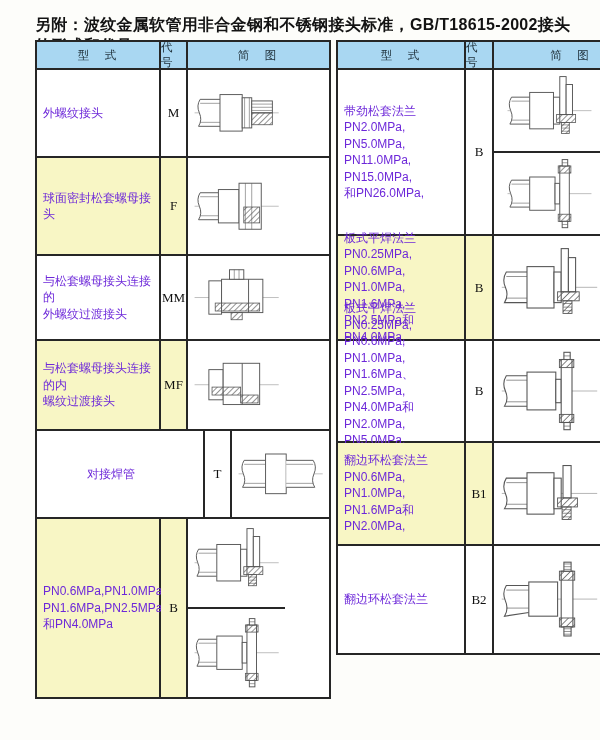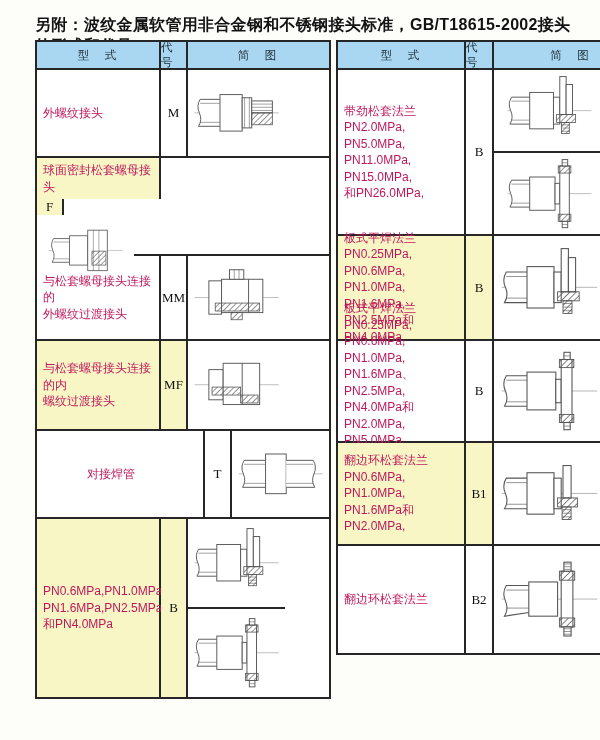--- a/index.html
+++ b/index.html
@@ -33,21 +33,21 @@
   .w-type-r{width:128px;} .w-code-r{width:28px;} .w-sketch-r{width:110px;}
   .trow{
     display:flex;border-bottom:2px solid #262626;box-sizing:border-box;
     align-items:stretch;background:#fff;
   }
   .trow:last-child{border-bottom:none;}
   .c{border-right:2px solid #262626;box-sizing:border-box;}
   .c:last-child{border-right:none;}
   .c-type{
     display:flex;flex-direction:column;justify-content:center;
-    padding:4px 6px;font-size:12px;line-height:16.5px;color:#be185d;
+    padding:4px 6px;font-size:12px;line-height:16.5px;color:#6d28d9;
   }
   .c-code{
     display:flex;align-items:center;justify-content:center;
     font-family:"Liberation Serif",serif;font-size:13px;color:#101010;
   }
   .c-sketch{display:flex;flex-direction:column;background:#fff;}
   .hl{background:#f8f6c5;}
   .subcell{
     flex:1;display:flex;align-items:center;justify-content:center;overflow:hidden;
   }
@@ -94,21 +94,21 @@
                 <line x1="71" y1="26" x2="71" y2="64" stroke="#565656" stroke-width="0.7"></line>
                 <rect x="74" y="30" width="26" height="15" fill="#fff" stroke="#565656" stroke-width="1.2"></rect>
                 <line x1="74" y1="34" x2="100" y2="34" stroke="#565656" stroke-width="0.7"></line>
                 <line x1="74" y1="38" x2="100" y2="38" stroke="#565656" stroke-width="0.7"></line>
                 <line x1="74" y1="42" x2="100" y2="42" stroke="#565656" stroke-width="0.7"></line>
                 <rect x="74" y="45" width="26" height="15" fill="url(#hp)" stroke="#565656" stroke-width="1"></rect>
               </svg>
             </div>
           </div>
         </div>
-        <div class="trow" style="height: 98px; flex-direction: column;">
+        <div class="trow" style="height: 98px;">
           <div class="c c-type w-type-l hl">
             <div>球面密封松套螺母接头</div>
           </div>
           <div class="c c-code w-code-l hl">F</div>
           <div class="c c-sketch w-sketch-l">
             <div class="subcell">
               <svg class="diag" viewBox="0 0 110 90">
                 <line x1="2" y1="45" x2="108" y2="45" stroke="#8d8d8d" stroke-width="0.7"></line>
                 <path d="M 32 28 L 9 28 q -5 8 -1 17 q 4 9 -1 17 L 32 62" fill="#fff" stroke="#565656" stroke-width="1.2"></path>
                 <line x1="9" y1="33" x2="32" y2="33" stroke="#565656" stroke-width="0.7"></line>

